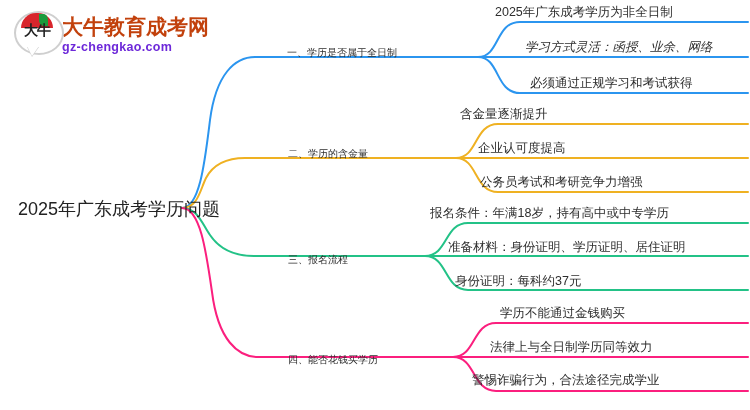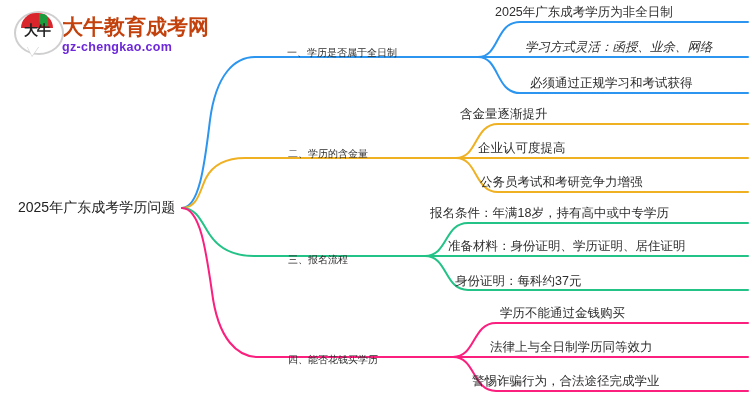--- a/index.html
+++ b/index.html
@@ -110,21 +110,21 @@
     height: 410px;
   }
   .node-label {
     position: absolute;
     white-space: nowrap;
     color: #2e2e2e;
     font-size: 13px;
     line-height: 1;
   }
   .root-label {
-    font-size: 14px;
+    font-size: 18px;
     color: #222222;
   }
   .topic-label {
     font-size: 10px;
     color: #2e2e2e;
     margin-top: 12px;
   }
   .leaf-label {
     font-size: 12.5px;
     color: #2e2e2e;
@@ -187,19 +187,19 @@
 <div class="node-label leaf-label" style="left:525px; top:41px;font-style:italic;">学习方式灵活：函授、业余、网络</div>
 <div class="node-label leaf-label" style="left:530px; top:77px;">必须通过正规学习和考试获得</div>
 
 <div class="node-label topic-label" style="left:288px; top:137px;">二、学历的含金量</div>
 <div class="node-label leaf-label" style="left:460px; top:108px;">含金量逐渐提升</div>
 <div class="node-label leaf-label" style="left:478px; top:142px;">企业认可度提高</div>
 <div class="node-label leaf-label" style="left:480px; top:176px;">公务员考试和考研竞争力增强</div>
 
 <div class="node-label topic-label" style="left:288px; top:243px;">三、报名流程</div>
 <div class="node-label leaf-label" style="left:430px; top:207px;">报名条件：年满18岁，持有高中或中专学历</div>
-<div class="node-label leaf-label" style="left:448px; top:241px;font-family:Liberation Mono, monospace;">准备材料：身份证明、学历证明、居住证明</div>
+<div class="node-label leaf-label" style="left:448px; top:241px;">准备材料：身份证明、学历证明、居住证明</div>
 <div class="node-label leaf-label" style="left:455px; top:275px;">身份证明：每科约37元</div>
 
 <div class="node-label topic-label" style="left:288px; top:343px;">四、能否花钱买学历</div>
 <div class="node-label leaf-label" style="left:500px; top:307px;">学历不能通过金钱购买</div>
 <div class="node-label leaf-label" style="left:490px; top:341px;">法律上与全日制学历同等效力</div>
-<div class="node-label leaf-label" style="left:472px; top:375px;">警惕诈骗行为，合法途径完成学业</div>
+<div class="node-label leaf-label" style="left:472px; top:375px;font-family:Liberation Mono, monospace;">警惕诈骗行为，合法途径完成学业</div>
 
 </body></html>

